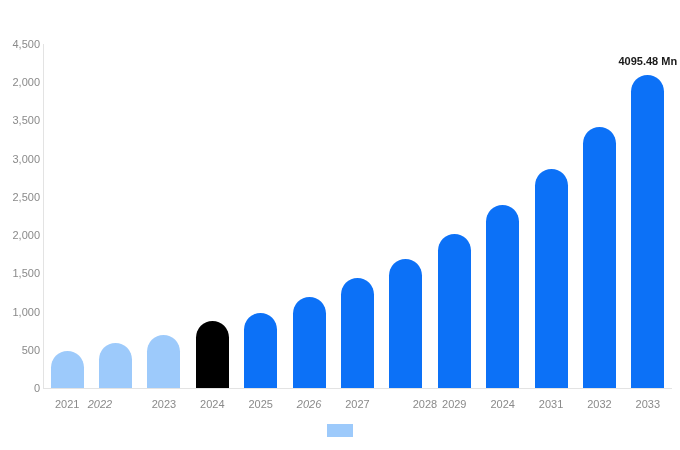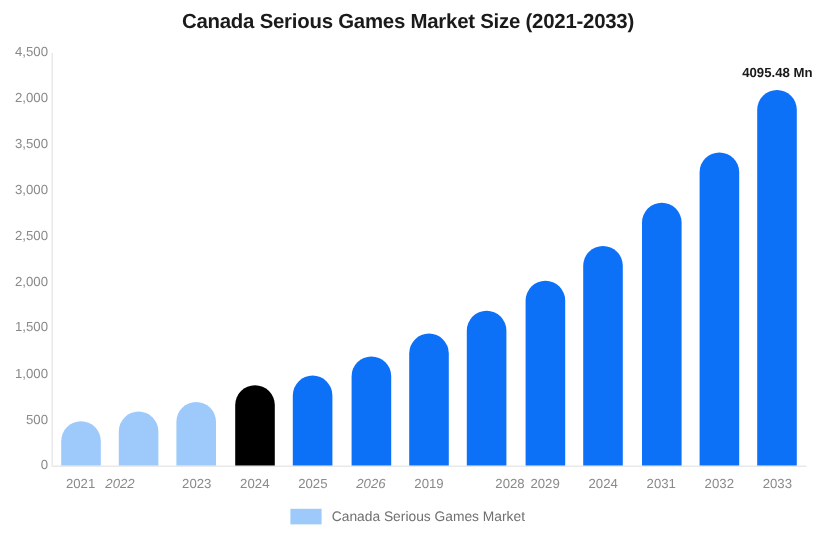--- a/index.html
+++ b/index.html
@@ -114,21 +114,20 @@
   #legend-label {
     font-size: 11.5px;
     color: #707070;
   }
 </style>
 </head>
 <body>
 
 <div id="chart-root">
 
-  <div id="chart-title">Canada Serious Games Market Size (2021-2033)</div>
 
   <div id="y-axis">
       <div class="y-tick-label" style="top: 388px;">0</div>
       <div class="y-tick-label" style="top: 349.778px;">500</div>
       <div class="y-tick-label" style="top: 311.556px;">1,000</div>
       <div class="y-tick-label" style="top: 273.333px;">1,500</div>
       <div class="y-tick-label" style="top: 235.111px;">2,000</div>
       <div class="y-tick-label" style="top: 196.889px;">2,500</div>
       <div class="y-tick-label" style="top: 158.667px;">3,000</div>
       <div class="y-tick-label" style="top: 120.444px;">3,500</div>
@@ -150,31 +149,30 @@
       <div class="bar" style="left: 394.769px; width: 33px; height: 154.036px; background: rgb(12, 113, 247);"></div>
       <div class="bar" style="left: 443.154px; width: 33px; height: 183.084px; background: rgb(12, 113, 247);"></div>
       <div class="bar" style="left: 491.538px; width: 33px; height: 219.013px; background: rgb(12, 113, 247);"></div>
       <div class="bar" style="left: 539.923px; width: 33px; height: 261.058px; background: rgb(12, 113, 247);"></div>
       <div class="bar" style="left: 588.308px; width: 33px; height: 313.077px; background: rgb(12, 113, 247);"></div>
     </div>
 
   <div id="legend">
     <div id="legend-item">
       <span id="legend-swatch" style="background: rgb(157, 202, 251);"></span>
-      <span id="legend-label">Canada Serious Games Market</span>
     </div>
   </div>
 
 <div class="x-tick-label" style="left: 42.1923px; width: 50px;">2021</div>
     <div class="x-tick-label" style="left: 75px; width: 50px; font-style: italic;">2022</div>
     <div class="x-tick-label" style="left: 138.962px; width: 50px;">2023</div>
     <div class="x-tick-label" style="left: 187.346px; width: 50px;">2024</div>
     <div class="x-tick-label" style="left: 235.731px; width: 50px;">2025</div>
     <div class="x-tick-label" style="left: 284.115px; width: 50px; font-style: italic;">2026</div>
-    <div class="x-tick-label" style="left: 332.5px; width: 50px;">2019</div>
+    <div class="x-tick-label" style="left: 332.5px; width: 50px;">2027</div>
     <div class="x-tick-label" style="left: 400px; width: 50px;">2028</div>
     <div class="x-tick-label" style="left: 429.269px; width: 50px;">2029</div>
     <div class="x-tick-label" style="left: 477.654px; width: 50px;">2024</div>
     <div class="x-tick-label" style="left: 526.038px; width: 50px;">2031</div>
     <div class="x-tick-label" style="left: 574.423px; width: 50px;">2032</div>
     <div class="x-tick-label" style="left: 622.808px; width: 50px;">2033</div>
     <div class="data-label" style="top: 54.9233px; left: 587.808px; width: 120px; text-align: center;">4095.48 Mn</div>
   </div>
 
 </body></html>

